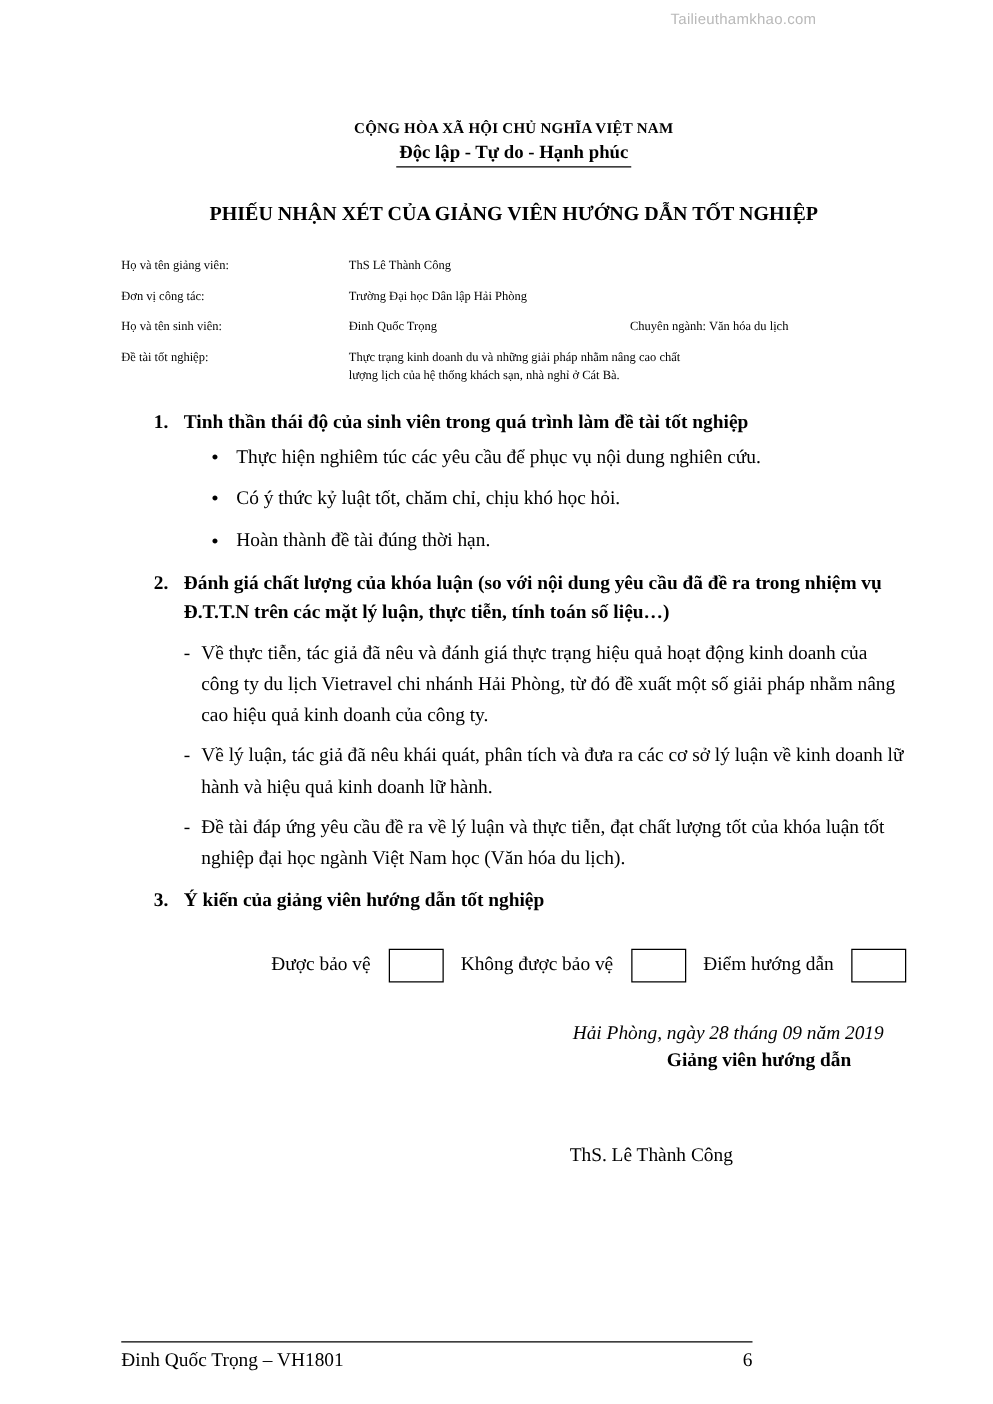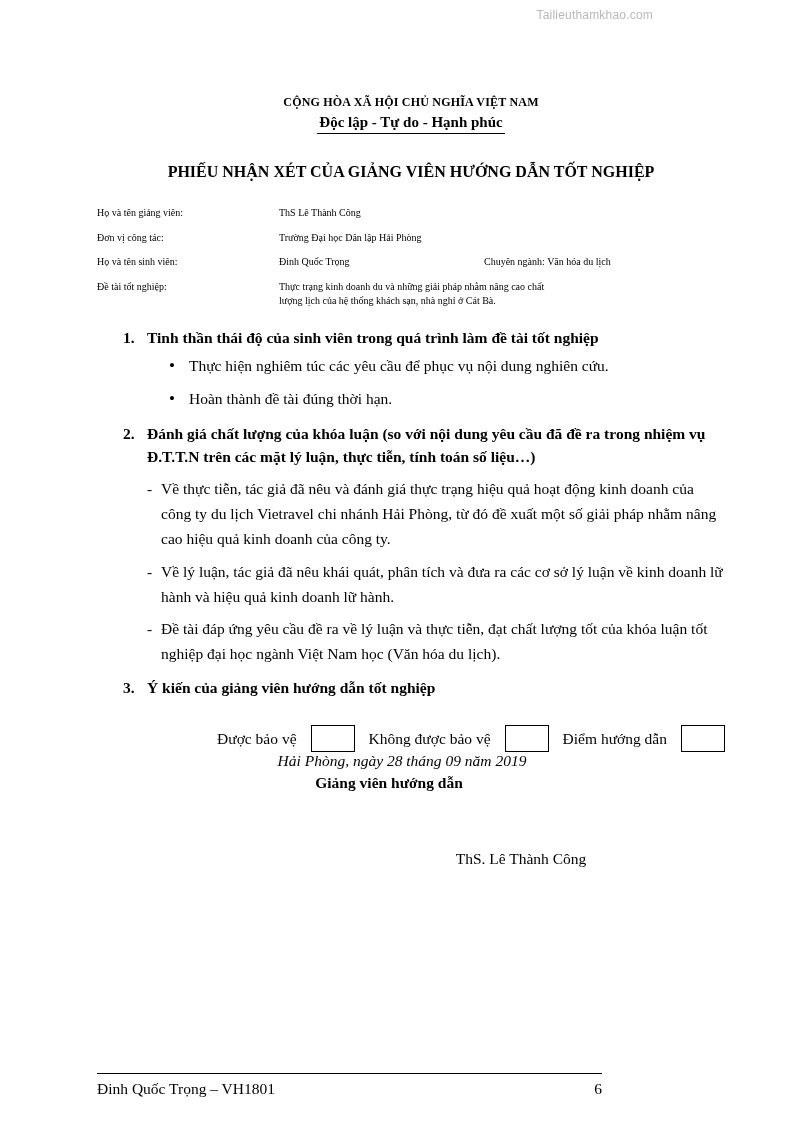--- a/index.html
+++ b/index.html
@@ -71,20 +71,21 @@
   }
   .info-label {
     width: 182px;
     white-space: nowrap;
   }
   .info-value-right {
     padding-left: 0px;
   }
   .spread {
     display: flex;
+    gap: 20px;
   }
   .spread .v1 { width: 205px; }
   .section-head {
     font-weight: bold;
     font-size: 15.5px;
     margin-top: 10px;
     line-height: 1.5;
     padding-left: 50px;
     position: relative;
   }
@@ -144,21 +145,22 @@
     width: 42px;
     height: 25px;
     border: 1.2px solid #000;
     margin: 0 14px;
     flex: none;
   }
   .checkbox.last {
     margin-right: 0;
   }
   .signature {
-    text-align: center;
+    margin-top: 32px;
+    text-align: right;
     padding-right: 18px;
   }
   .sign-date {
     font-style: italic;
     font-size: 15.5px;
   }
   .sign-role {
     font-weight: bold;
     font-size: 15.5px;
     margin-top: 4px;
@@ -235,20 +237,21 @@
     </tbody>
       </table>
 
     <div class="section-head">
       <span class="num">1.</span>
       <span>Tinh thần thái độ của sinh viên trong quá trình làm đề tài tốt nghiệp</span>
     </div>
 
     <ul class="bullets">
       <li>Thực hiện nghiêm túc các yêu cầu để phục vụ nội dung nghiên cứu.</li>
+      <li>Có ý thức kỷ luật tốt, chăm chỉ, chịu khó học hỏi.</li>
       <li>Hoàn thành đề tài đúng thời hạn.</li>
     </ul>
 
     <div class="section-head">
       <span class="num">2.</span>
       <span>Đánh giá chất lượng của khóa luận (so với nội dung yêu cầu đã đề ra trong nhiệm vụ Đ.T.T.N trên các mặt lý luận, thực tiễn, tính toán số liệu…)</span>
     </div>
 
     <ul class="dashes">
       <li>Về thực tiễn, tác giả đã nêu và đánh giá thực trạng hiệu quả hoạt động kinh doanh của công ty du lịch Vietravel chi nhánh Hải Phòng, từ đó đề xuất một số giải pháp nhằm nâng cao hiệu quả kinh doanh của công ty.</li>

